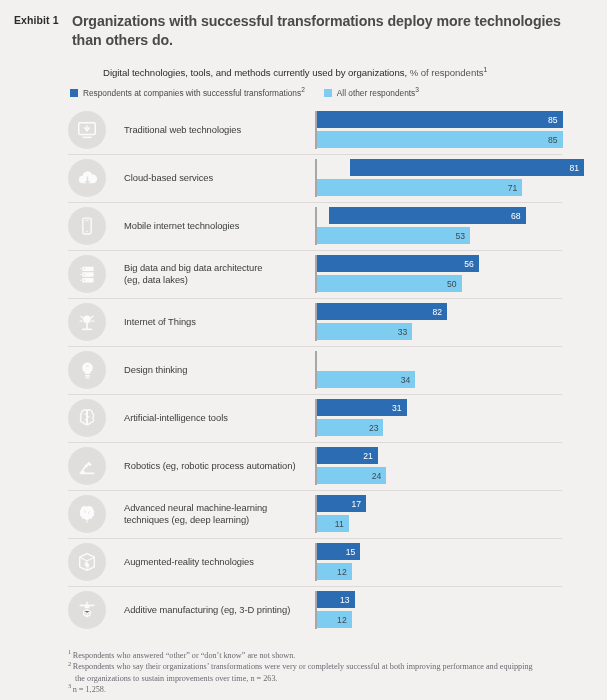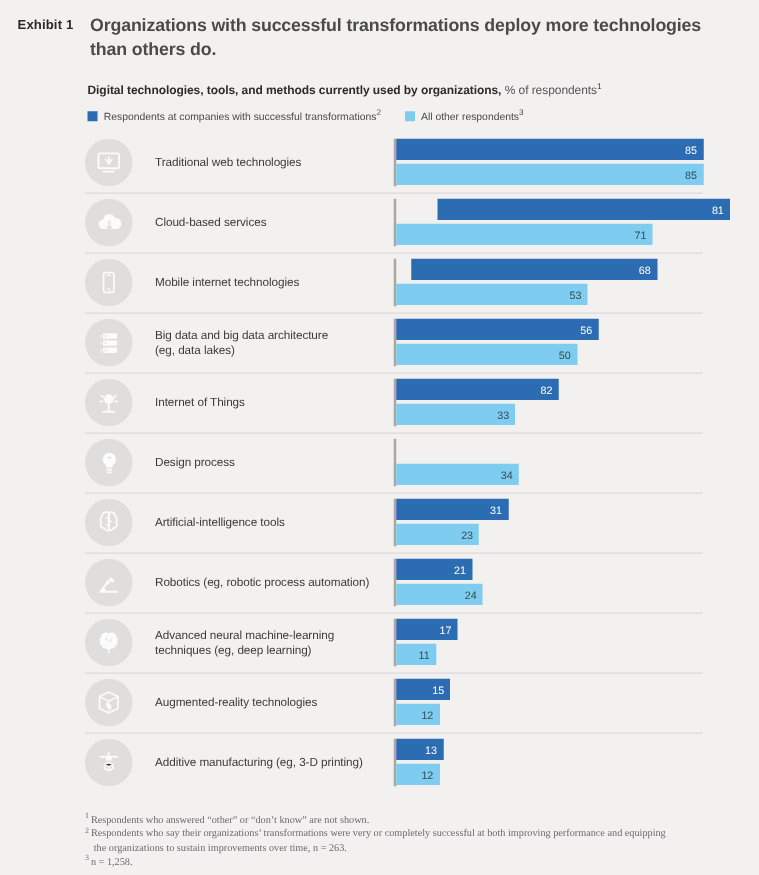--- a/index.html
+++ b/index.html
@@ -50,22 +50,23 @@
   .subhead-wrap {
     padding: 16px 0 0 70px;
   }
   .subhead {
     font-size: 9.6px;
     line-height: 13px;
     color: #3a3a3a;
     letter-spacing: -0.05px;
   }
   .subhead b {
-    font-weight: bold;
+    font-weight: normal;
     color: #2b2b2b;
+    margin-left: 33px;
   }
   .subhead .light {
     font-weight: normal;
     color: #55555a;
     text-align: right;
   }
   sup {
     font-size: 6.6px;
     vertical-align: super;
     line-height: 0;
@@ -383,21 +384,21 @@
         <div class="icon-cell">
           <div class="icon-circle">
             <svg width="21" height="21" viewBox="0 0 24 24">
               <path d="M12 2.8a6 6 0 00-3.6 10.8c.6.5.9 1.1.9 1.8v.6h5.4v-.6c0-.7.3-1.3.9-1.8A6 6 0 0012 2.8z" fill="#fbfbfb"></path>
               <path d="M9.4 18h5.2M10 20.4h4" stroke="#fbfbfb" stroke-width="1.5"></path>
               <path d="M10.4 7.5c.9-.9 2.3-.9 3.2 0" stroke="#e0dedd" stroke-width="1.1" fill="none"></path>
             </svg>
           </div>
         </div>
         <div class="label-cell">
-          <div>Design process</div>
+          <div>Design thinking</div>
         </div>
         <div class="bars-cell">
           <div class="axis-line"></div>
           <div class="bar-track bottom" style="width: 98.26px;">
             <div class="bar light">
               <span class="bar-value">34</span>
             </div>
           </div>
         </div>
       </div>

